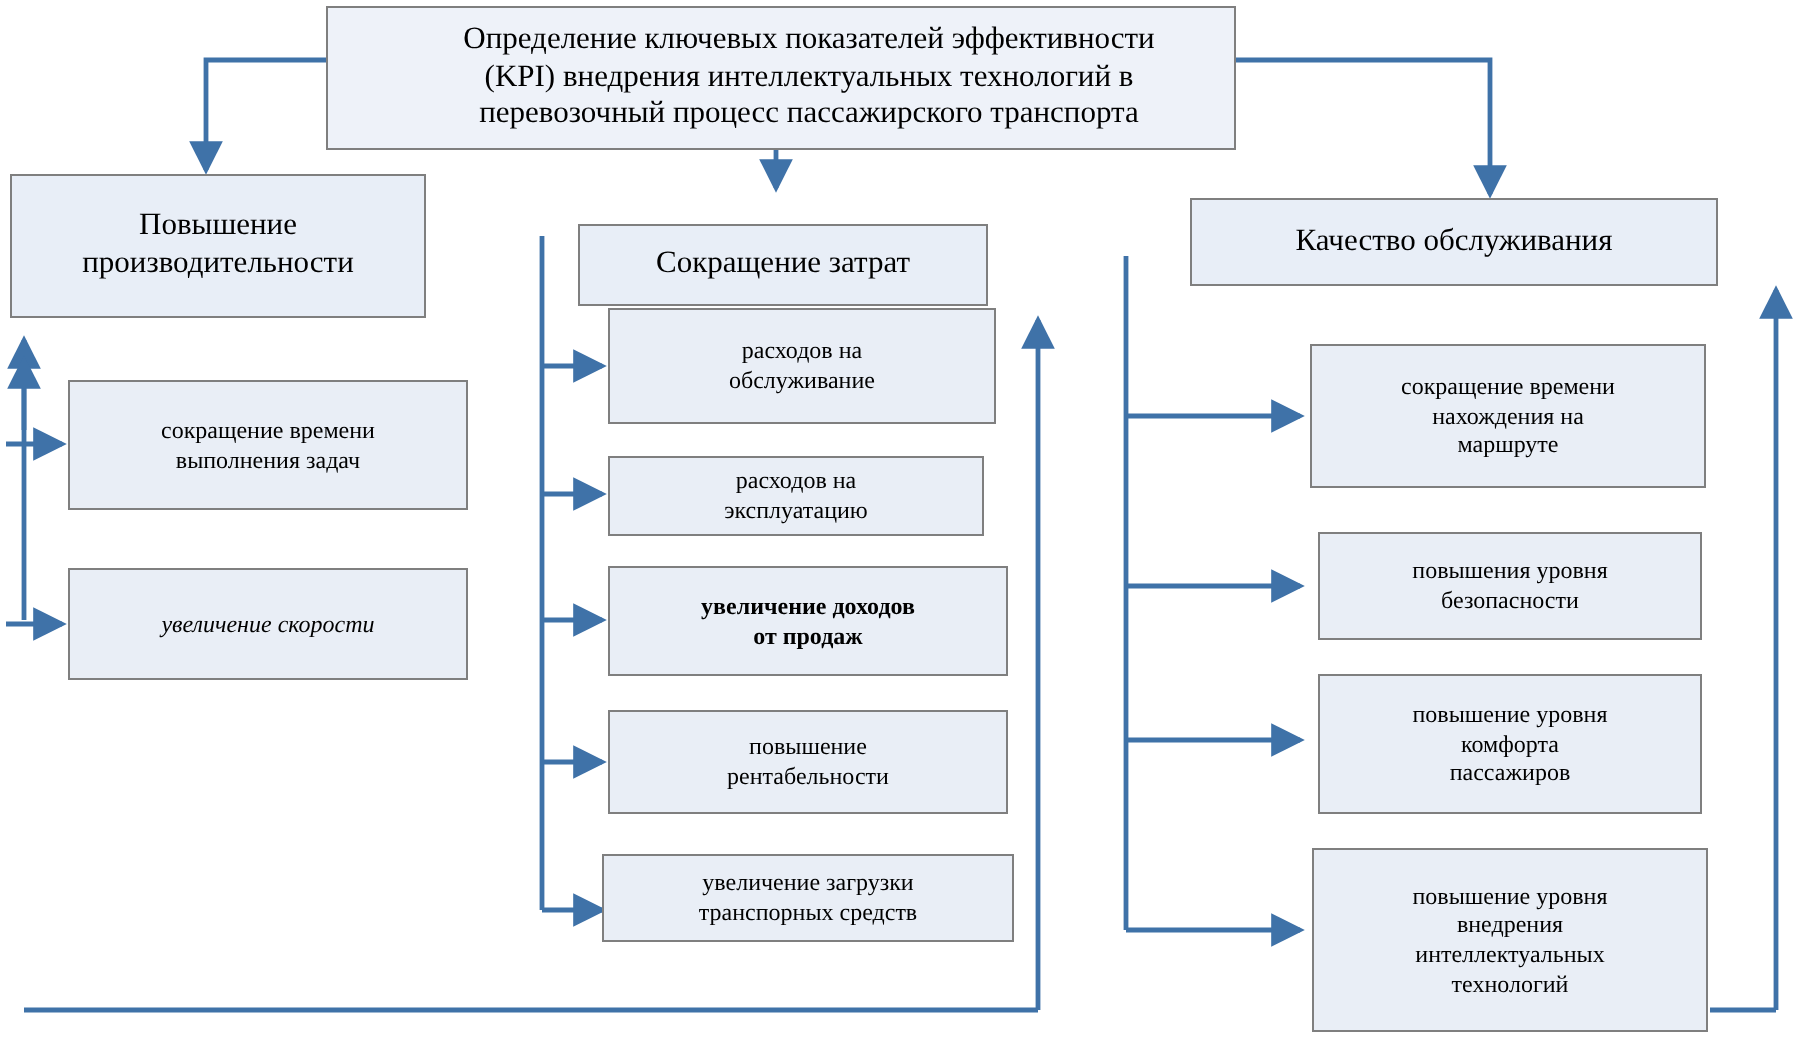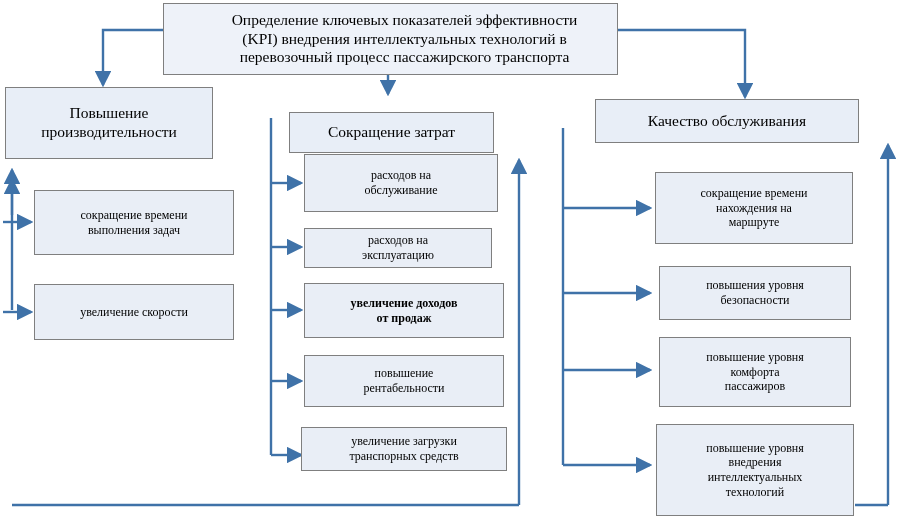--- a/index.html
+++ b/index.html
@@ -105,21 +105,21 @@
   </div>
 
   <div class="node branch" style="left:5px; top:87px; width:208px; height:72px;">
     <span class="txt">Повышение
 производительности</span>
   </div>
   <div class="node leaf" style="left:34px; top:190px; width:200px; height:65px;">
     <span class="txt">сокращение времени
 выполнения задач</span>
   </div>
-  <div class="node leaf" style="left:34px; top:284px; width:200px; height:56px;">
+  <div class="node leaf" style="left:34px; top:284px; width:200px; height:56px;font-style:italic;">
     <span class="txt">увеличение скорости</span>
   </div>
 
   <div class="node branch" style="left:289px; top:96px; width:205px; height:41px;margin-top:16px;">
     <span class="txt">Сокращение  затрат</span>
   </div>
   <div class="node leaf" style="left:304px; top:154px; width:194px; height:58px;">
     <span class="txt">расходов на
 обслуживание</span>
   </div>

